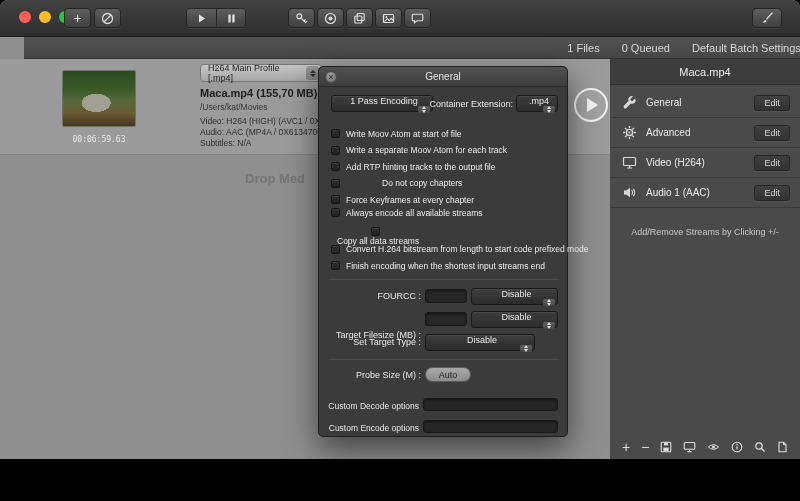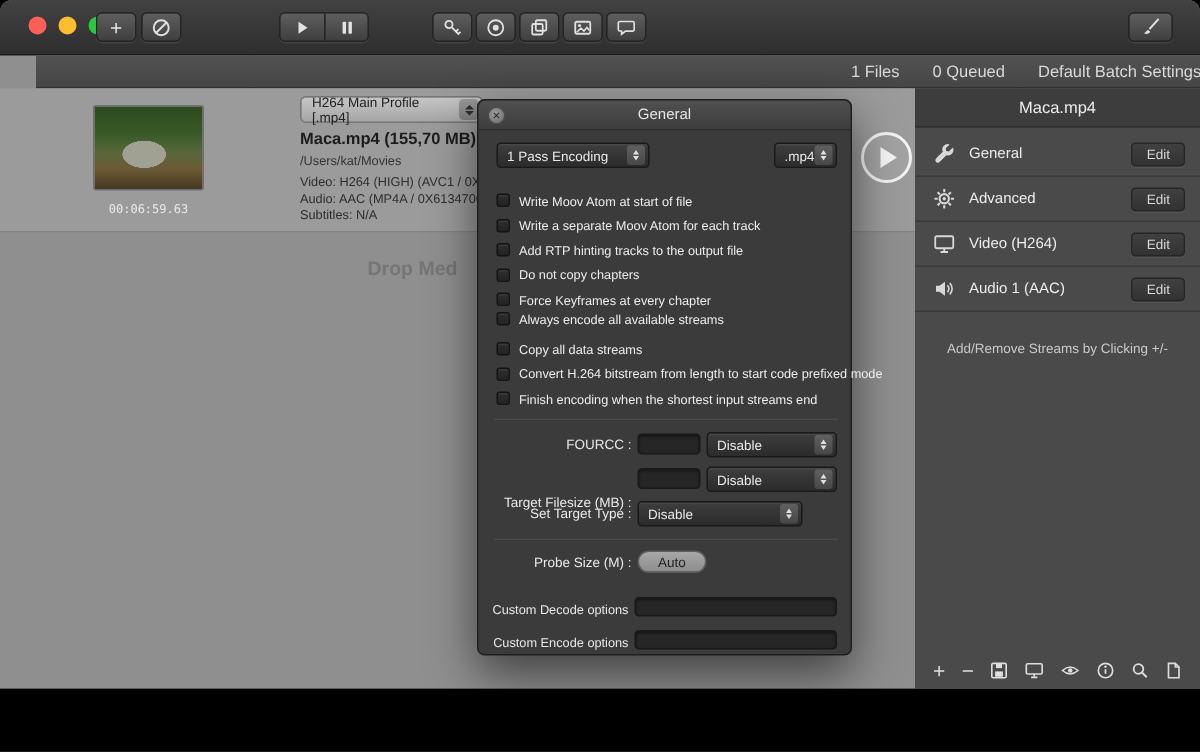--- a/index.html
+++ b/index.html
@@ -75,21 +75,21 @@
   
   .dialog { position:absolute; left:318px; top:66px; width:250px; height:371px; background:#3b3b3b;
     border:1px solid #1f1f1f; border-radius:5px; box-shadow:0 12px 32px rgba(0,0,0,.55); z-index:10; }
   .dlg-titlebar { position:absolute; left:0; top:0; width:100%; height:20px;
     background:linear-gradient(#505050,#3d3d3d); border-bottom:1px solid #2a2a2a; border-radius:5px 5px 0 0; }
   .dlg-title { position:absolute; left:0; top:4px; width:100%; text-align:center; color:#e6e6e6; font-size:10px; }
   .dlg-close { position:absolute; left:6px; top:4px; width:12px; height:12px; border-radius:50%;
     background:radial-gradient(circle at 40% 35%, #9a9a9a, #6e6e6e); border:1px solid #4c4c4c;
     color:#2a2a2a; font-size:9px; line-height:10px; text-align:center; }
   .sel { position:absolute; height:17px; background:linear-gradient(#3e3e3e,#2b2b2b); border:1px solid #191919; border-radius:3px;
-    display:flex; align-items:center; padding:0 2px 0 6px; color:#e8e8e8; font-size:9px; box-shadow:inset 0 1px rgba(255,255,255,.06); }
+    display:flex; align-items:center; padding:0 2px 0 6px; color:#e8e8e8; font-size:9px; box-shadow:inset 0 1px rgba(255,255,255,.06);flex-direction:column; }
   .sel .arrows { margin-left:auto; width:12px; height:13px; background:linear-gradient(#606060,#474747);
     border-radius:2px; display:flex; flex-direction:column; align-items:center; justify-content:center; gap:1px; }
   .up { width:0; height:0; border-left:2.5px solid transparent; border-right:2.5px solid transparent; border-bottom:3px solid #e0e0e0; }
   .dn { width:0; height:0; border-left:2.5px solid transparent; border-right:2.5px solid transparent; border-top:3px solid #e0e0e0; }
   .dlg-label { position:absolute; color:#e8e8e8; font-size:9px; }
   .cb-row { position:absolute; left:12px; height:11px; display:flex; align-items:center; }
   .cb { width:9px; height:9px; background:linear-gradient(#2f2f2f,#222); border:1px solid #131313; border-radius:2px;
     box-shadow:inset 0 1px rgba(255,255,255,.06); flex:0 0 auto; }
   .cb-label { margin-left:6px; color:#ededed; font-size:8.5px; white-space:nowrap; }
   .divider { position:absolute; left:10px; width:230px; height:1px; background:#2c2c2c; border-bottom:1px solid #4b4b4b; }
@@ -315,53 +315,54 @@
         <span class="dlg-title">General</span>
       </div>
 
       <div class="sel" style="left:12px; top:28px; width:102px;">
         <span>1 Pass Encoding</span>
         <span class="arrows">
             <i class="up"></i>
             <i class="dn"></i>
           </span>
       </div>
+      <div class="dlg-label" style="left:0; top:32px; width:194px; text-align:right;">Container Extension:</div>
       <div class="sel" style="left:197px; top:28px; width:42px;">
         <span>.mp4</span>
         <span class="arrows">
             <i class="up"></i>
             <i class="dn"></i>
           </span>
       </div>
 
       <div class="cb-row" style="top:61px;">
         <span class="cb"></span>
         <span class="cb-label">Write Moov Atom at start of file</span>
       </div>
       <div class="cb-row" style="top:94px;">
         <span class="cb"></span>
         <span class="cb-label">Add RTP hinting tracks to the output file</span>
       </div>
       <div class="cb-row" style="top:77.5px;">
         <span class="cb"></span>
         <span class="cb-label">Write a separate Moov Atom for each track</span>
       </div>
-      <div class="cb-row" style="top:110.5px;">
+      <div class="cb-row" style="top:110.5px;gap:36px;">
         <span class="cb"></span>
         <span class="cb-label">Do not copy chapters</span>
       </div>
       <div class="cb-row" style="top:127px;">
         <span class="cb"></span>
         <span class="cb-label">Force Keyframes at every chapter</span>
       </div>
       <div class="cb-row" style="top:140px;align-items:center;">
         <span class="cb"></span>
         <span class="cb-label">Always encode all available streams</span>
       </div>
-      <div class="cb-row" style="top:160px;">
+      <div class="cb-row" style="top:160px;flex-direction:column;">
         <span class="cb"></span>
         <span class="cb-label">Copy all data streams</span>
       </div>
       <div class="cb-row" style="top:176.5px;">
         <span class="cb"></span>
         <span class="cb-label">Convert H.264 bitstream from length to start code prefixed mode</span>
       </div>
       <div class="cb-row" style="top:193px;">
         <span class="cb"></span>
         <span class="cb-label">Finish encoding when the shortest input streams end</span>

